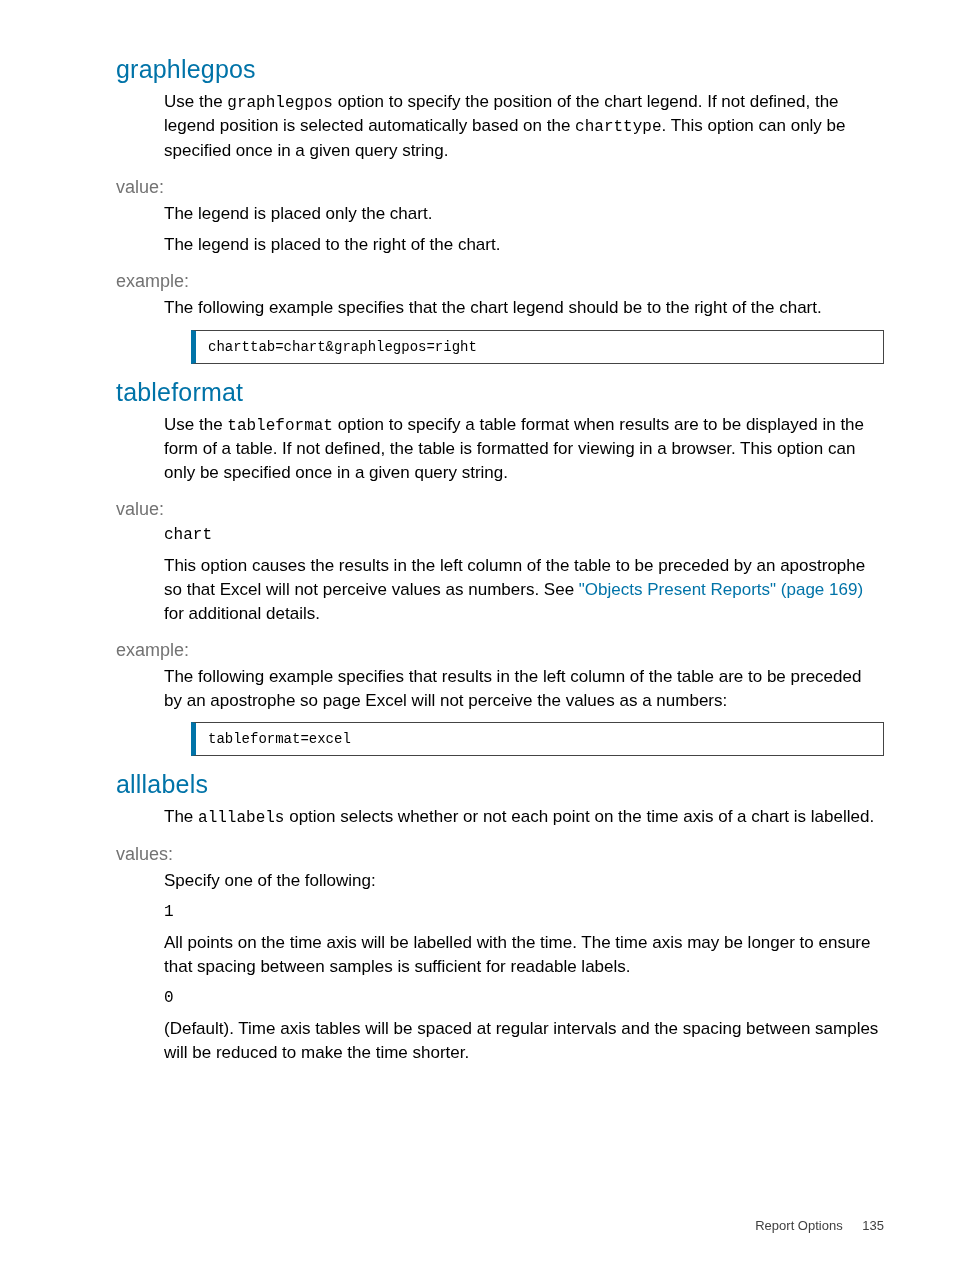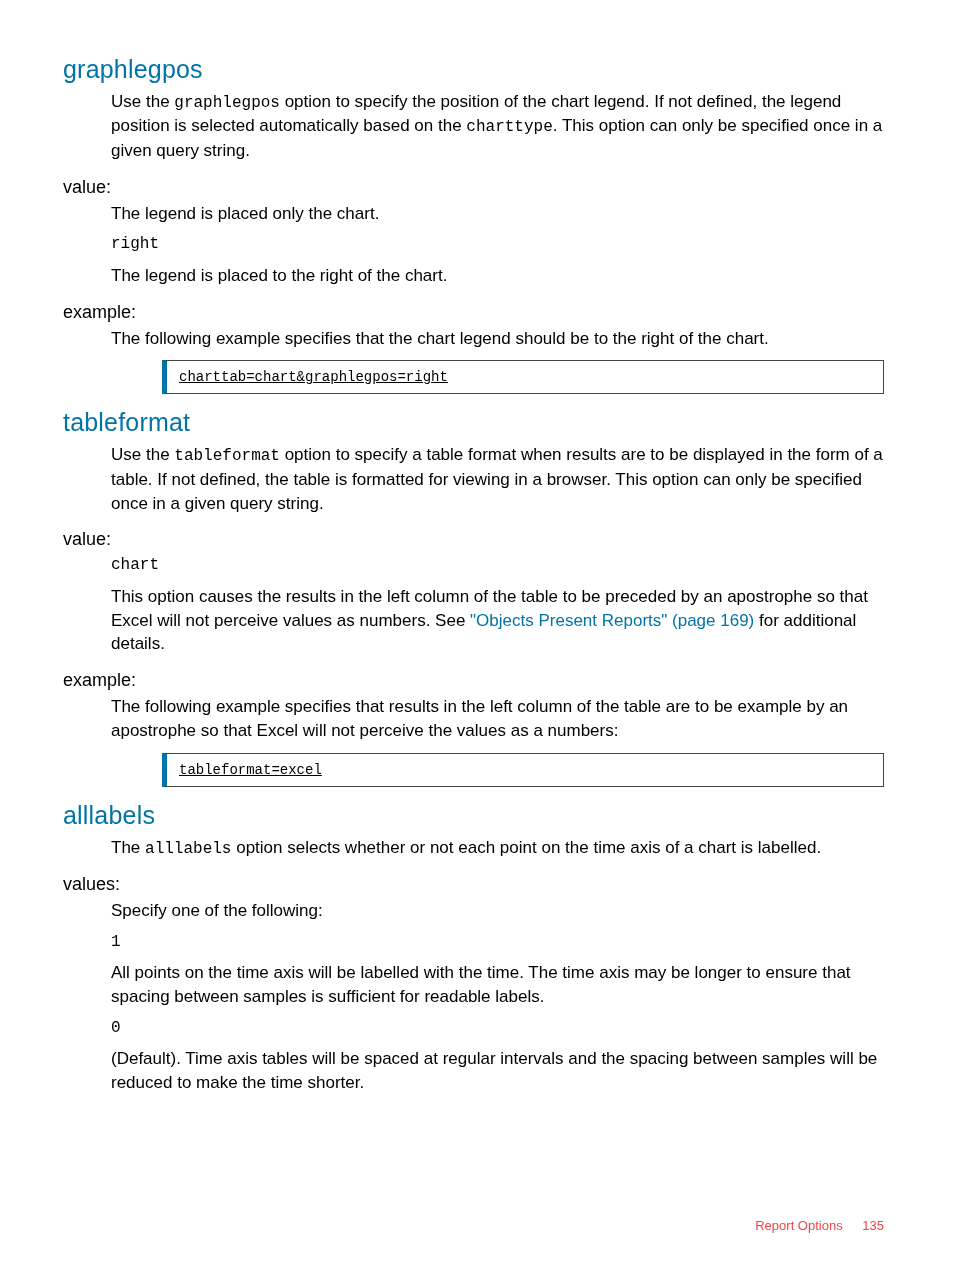--- a/index.html
+++ b/index.html
@@ -11,85 +11,83 @@
     background: #ffffff;
     font-family: Arial, Helvetica, sans-serif;
     color: #000000;
     font-size: 17px;
   }
   .page {
     position: relative;
     width: 954px;
     height: 1271px;
     box-sizing: border-box;
-    padding: 55px 70px 40px 63px;
+    padding: 55px 70px 40px 116px;
   }
   .h-section {
     color: #0073a8;
     font-size: 25px;
     font-weight: 400;
     margin: 0 0 6px 0;
     letter-spacing: 0.2px;
   }
   .sub-label {
-    color: #000000;
+    color: #737373;
     font-size: 18px;
     margin: 14px 0 4px 0;
   }
   .body-block {
     margin-left: 48px;
     line-height: 1.4;
   }
   .para {
     margin: 4px 0 8px 0;
   }
   .mono {
     font-family: "Courier New", Courier, monospace;
     font-size: 16px;
   }
   .codebox {
-    margin: 10px 0 14px 99px;
+    margin: 10px 0 14px 75px;
     border: 1px solid #444;
     border-left: 5px solid #0073a8;
     padding: 8px 12px;
     font-family: "Courier New", Courier, monospace;
     font-size: 14px;
     box-sizing: border-box;
-    text-decoration: underline;
   }
   .link {
     color: #0073a8;
   }
   .footer {
     position: absolute;
     bottom: 38px;
     right: 70px;
     font-size: 13px;
-    color: #ef4444;
+    color: #404040;
   }
   .footer .num {
     margin-left: 16px;
   }
 </style>
 </head>
 <body>
 
 <div class="page">
 
   <div>
     <div class="h-section">graphlegpos</div>
     <div class="body-block">
       <p class="para">
         <span>Use the </span><span class="mono">graphlegpos</span><span> option to specify the position of the chart legend. If not defined, the legend position is selected automatically based on the </span><span class="mono">charttype</span><span>. This option can only be specified once in a given query string.</span>
       </p>
     </div>
     <div class="sub-label">value:</div>
     <div class="body-block">
       <div class="para">The legend is placed only the chart.</div>
-      <div class="mono para">right</div>
       <div class="para">The legend is placed to the right of the chart.</div>
     </div>
     <div class="sub-label">example:</div>
     <div class="body-block">
       <p class="para">The following example specifies that the chart legend should be to the right of the chart.</p>
     </div>
     <div class="codebox">charttab=chart&amp;graphlegpos=right</div>
   </div>
 
   <div>
@@ -101,21 +99,21 @@
     </div>
     <div class="sub-label">value:</div>
     <div class="body-block">
       <div class="mono para">chart</div>
       <p class="para">
         <span>This option causes the results in the left column of the table to be preceded by an apostrophe so that Excel will not perceive values as numbers. See </span><span class="link">"Objects Present Reports" (page 169)</span><span> for additional details.</span>
       </p>
     </div>
     <div class="sub-label">example:</div>
     <div class="body-block">
-      <p class="para">The following example specifies that results in the left column of the table are to be example by an apostrophe so that Excel will not perceive the values as a numbers:</p>
+      <p class="para">The following example specifies that results in the left column of the table are to be preceded by an apostrophe so page Excel will not perceive the values as a numbers:</p>
     </div>
     <div class="codebox">tableformat=excel</div>
   </div>
 
   <div>
     <div class="h-section">alllabels</div>
     <div class="body-block">
       <p class="para">
         <span>The </span><span class="mono">alllabels</span><span> option selects whether or not each point on the time axis of a chart is labelled.</span>
       </p>

